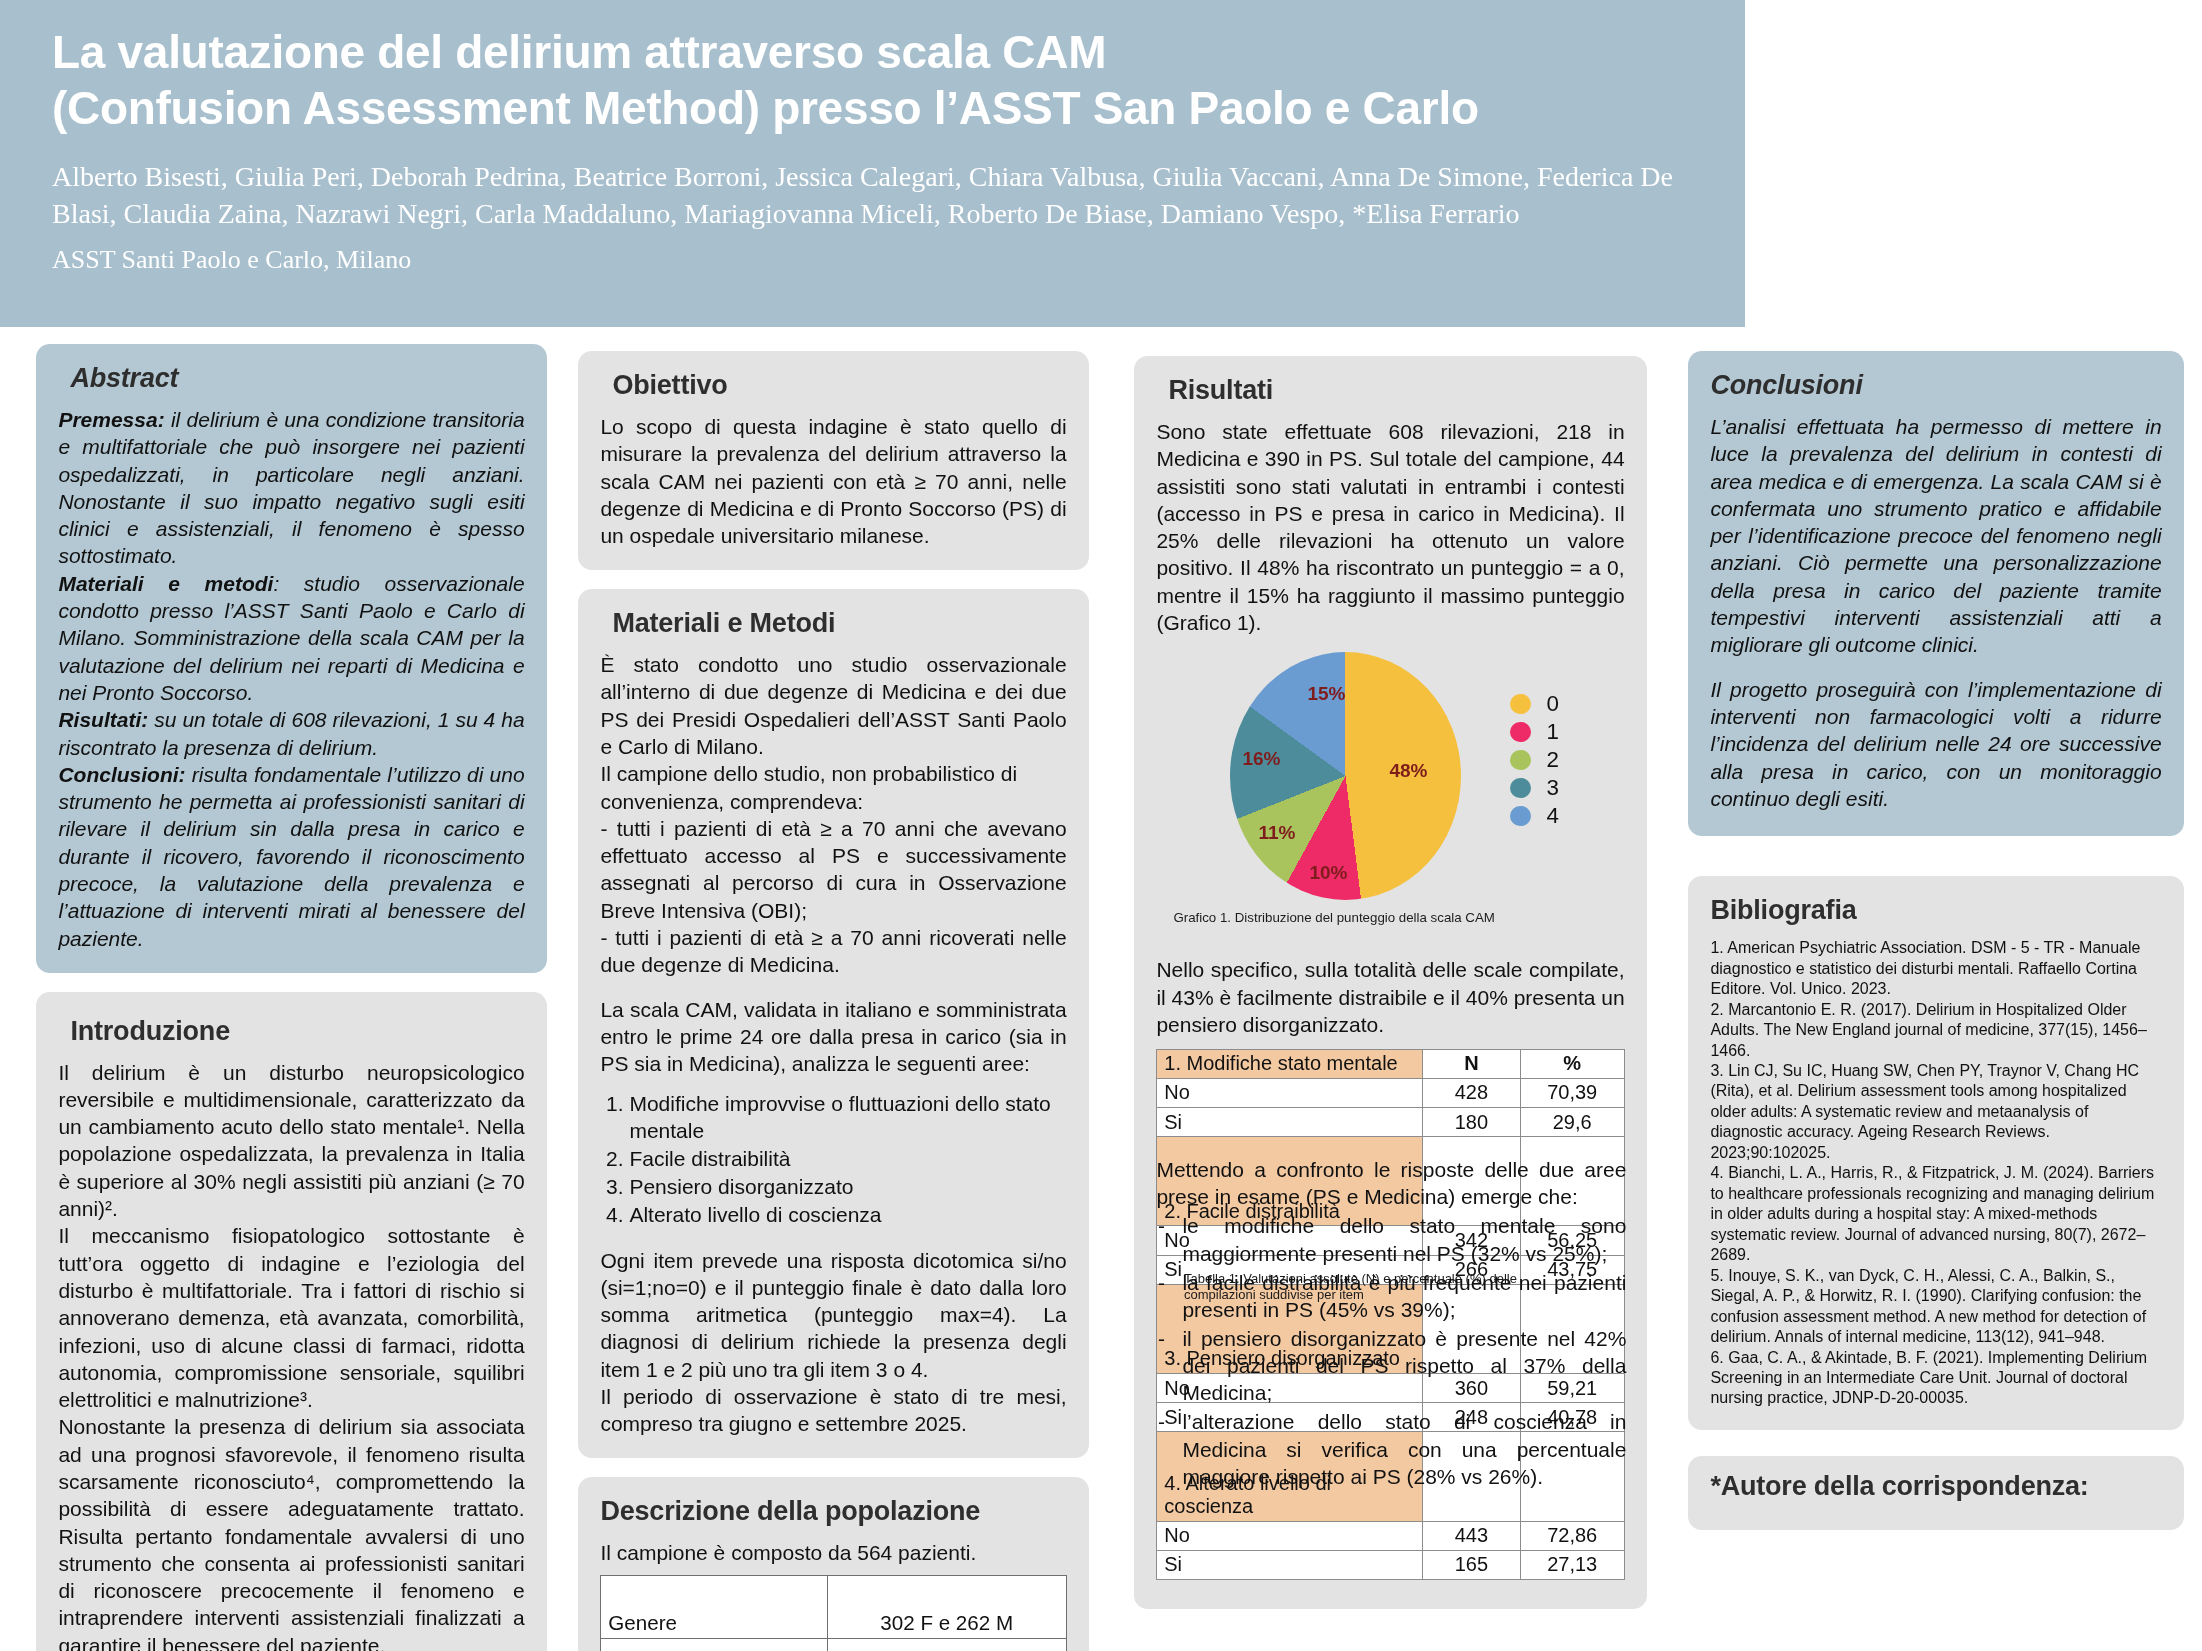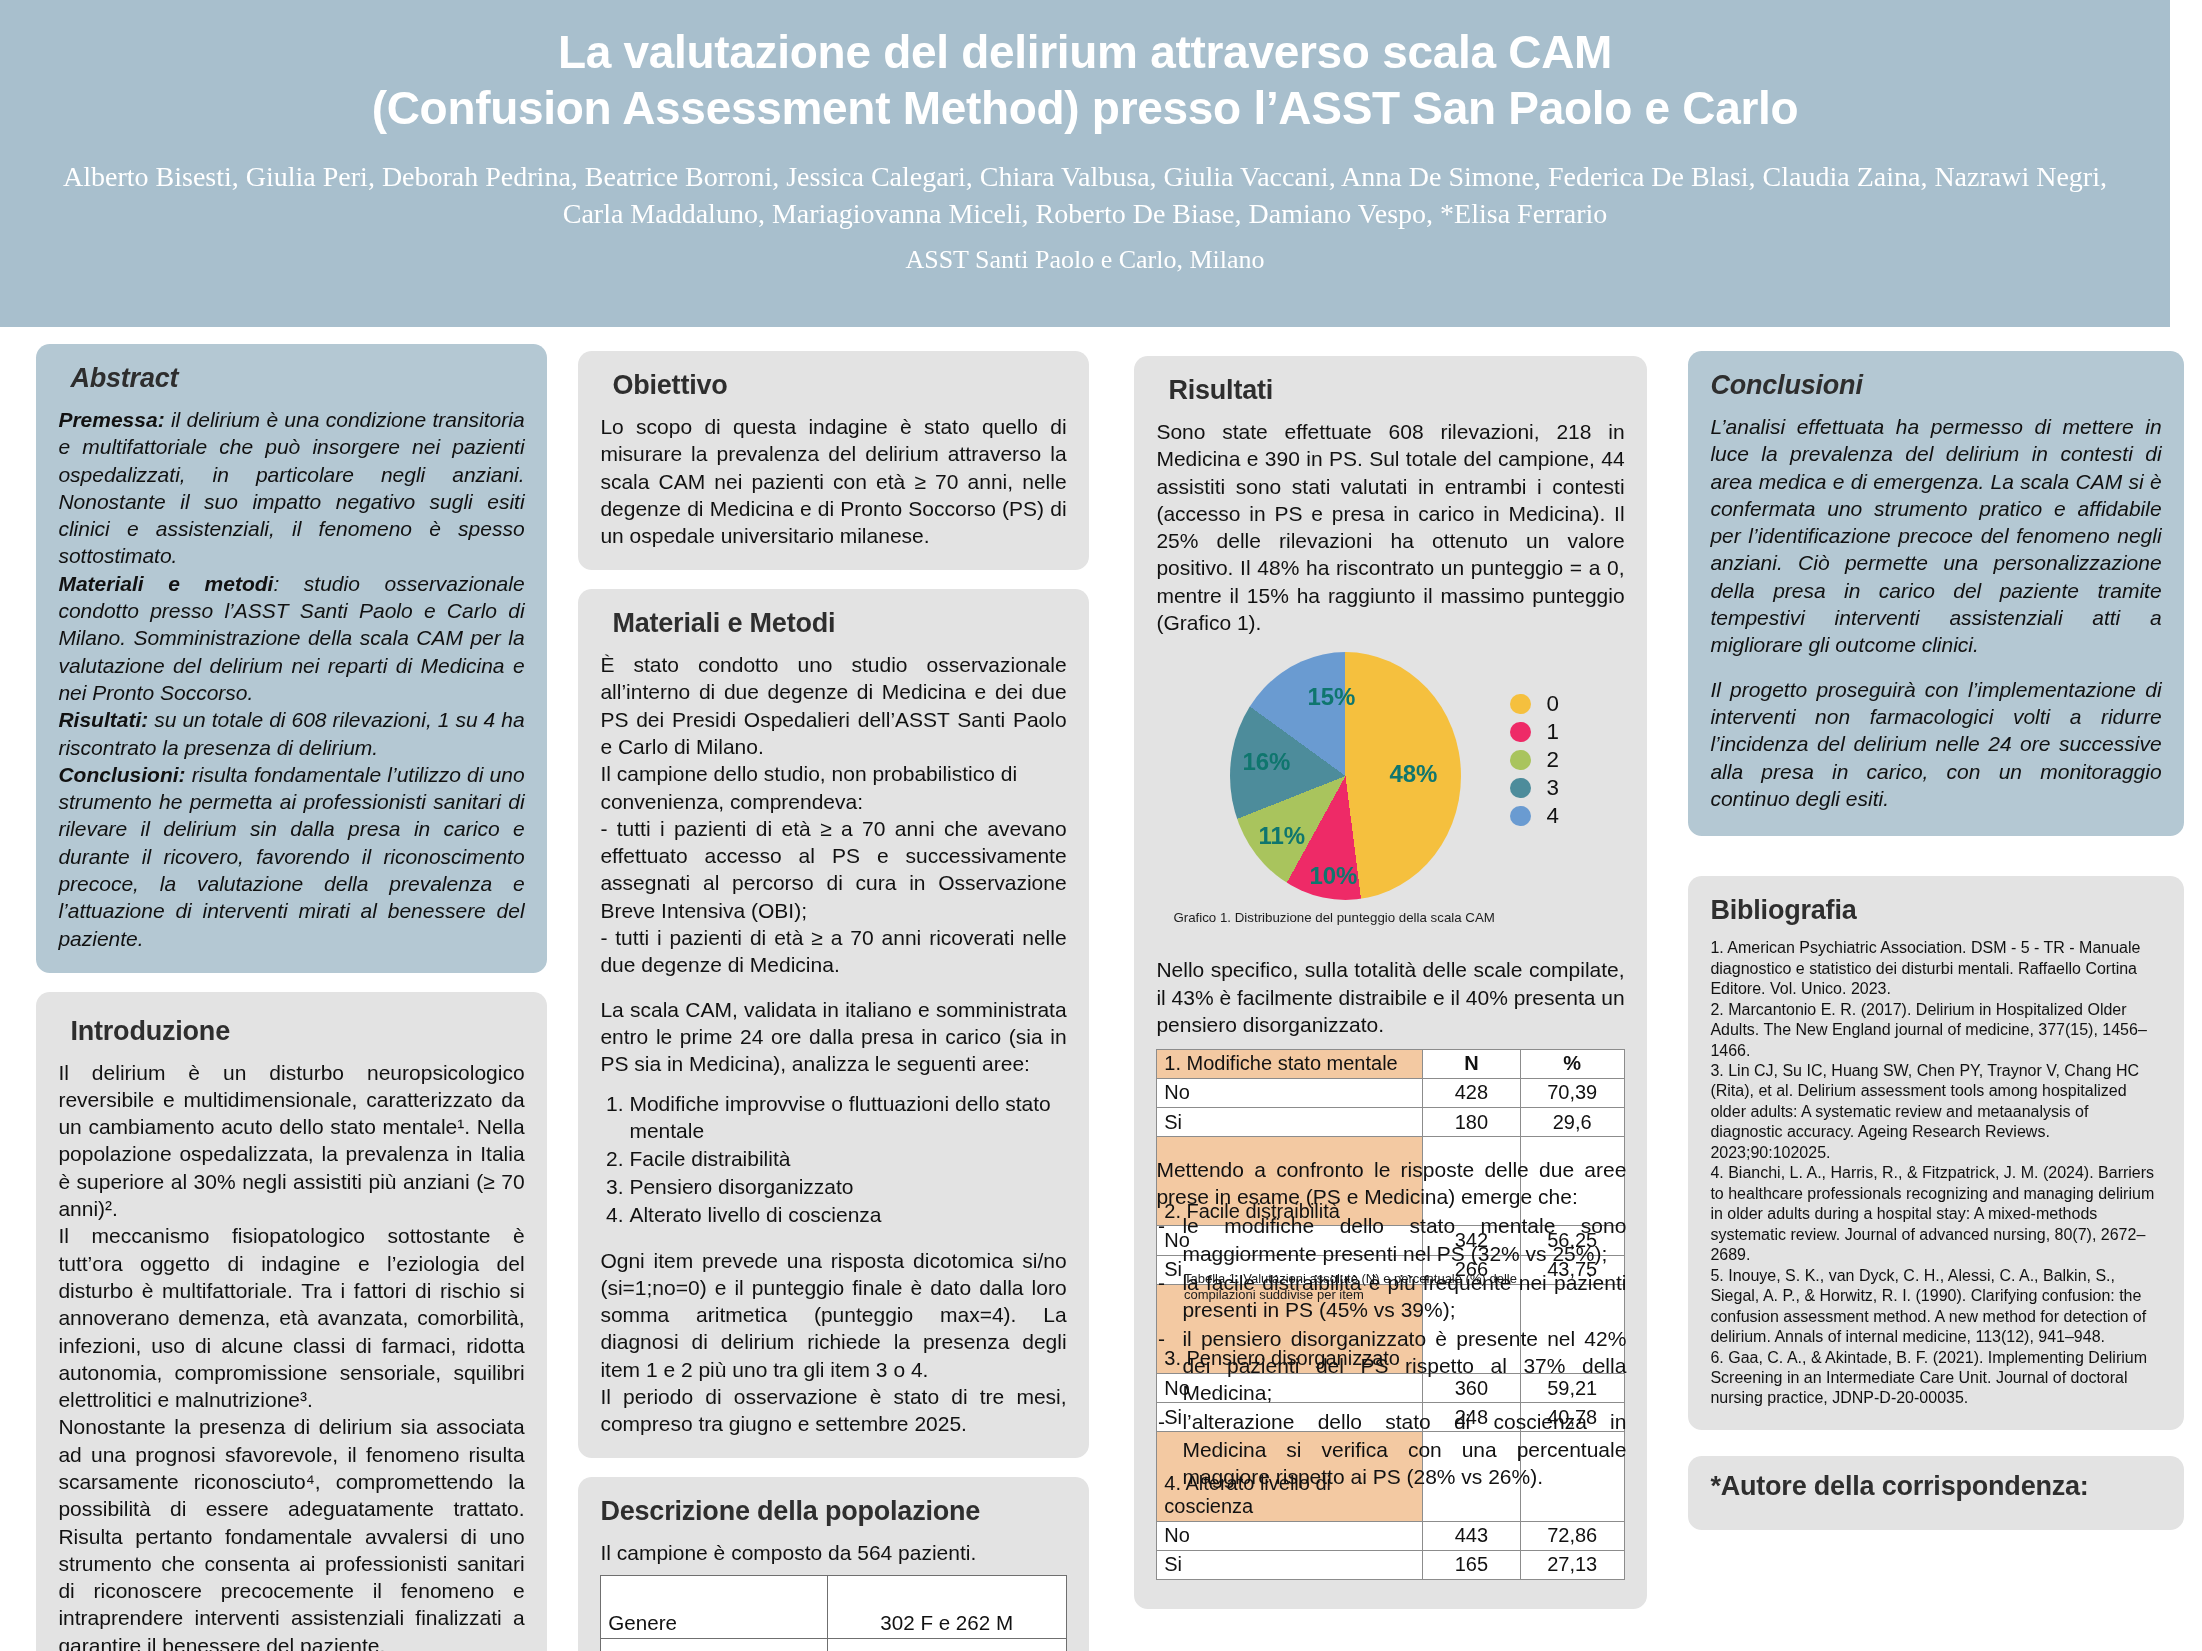--- a/index.html
+++ b/index.html
@@ -13,26 +13,26 @@
     font-family: "Liberation Sans", sans-serif;
     color: #111111;
     overflow: hidden;
     position: relative;
   }
 
   
   .banner {
     position: absolute;
     left: 0; top: 0;
-    width: 2170px;
+    width: 1745px;
     height: 327px;
     background: #a8bfcd;
     box-sizing: border-box;
     padding: 24px 52px 0 52px;
-    text-align: center;
+    text-align: left;
   }
   .poster-title {
     color: #ffffff;
     font-size: 46px;
     font-weight: bold;
     line-height: 1.22;
     letter-spacing: -0.3px;
     margin: 0;
   }
   .poster-title .line { display: block; }
@@ -128,23 +128,23 @@
   .pie {
     position: absolute;
     left: 74px;
     top: 1.7px;
     width: 231px;
     height: 248px;
     border-radius: 50%;
   }
   .slice-label {
     position: absolute;
-    font-size: 24px;
+    font-size: 19px;
     font-weight: bold;
-    color: #0f766e;
+    color: #7f1d1d;
     white-space: nowrap;
   }
   .legend {
     position: absolute;
     left: 354px;
     top: 40px;
   }
   .legend-row {
     display: flex;
     align-items: center;

